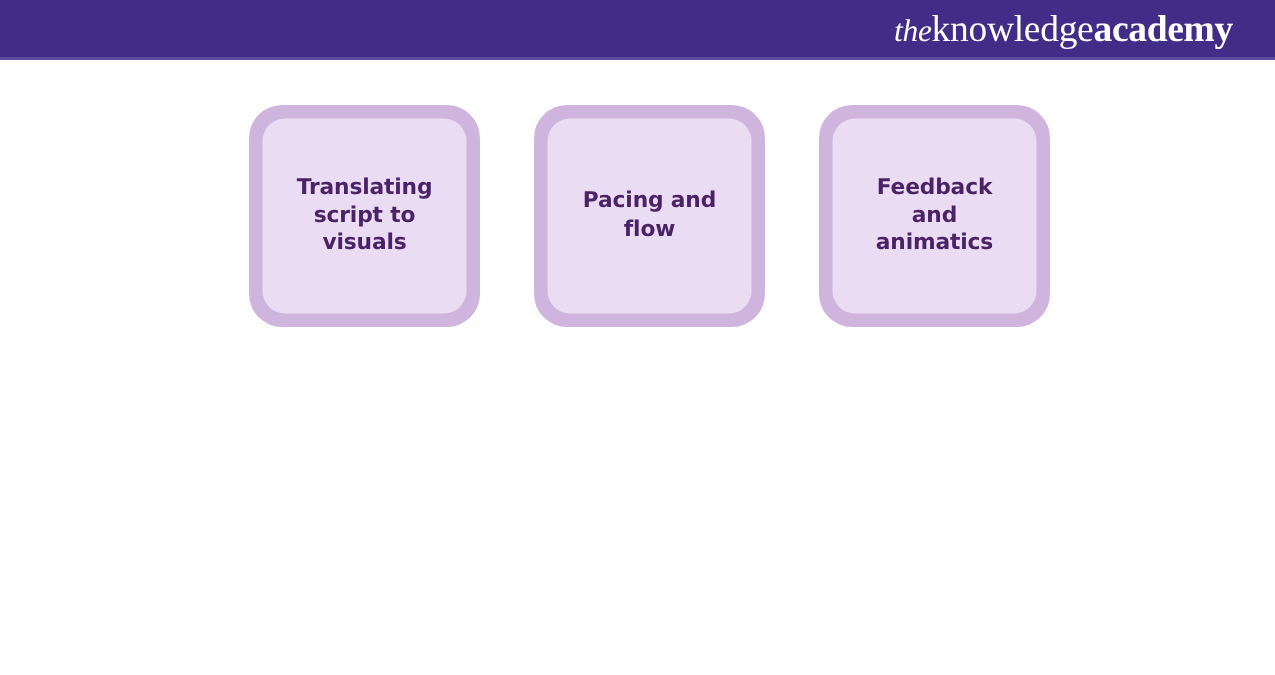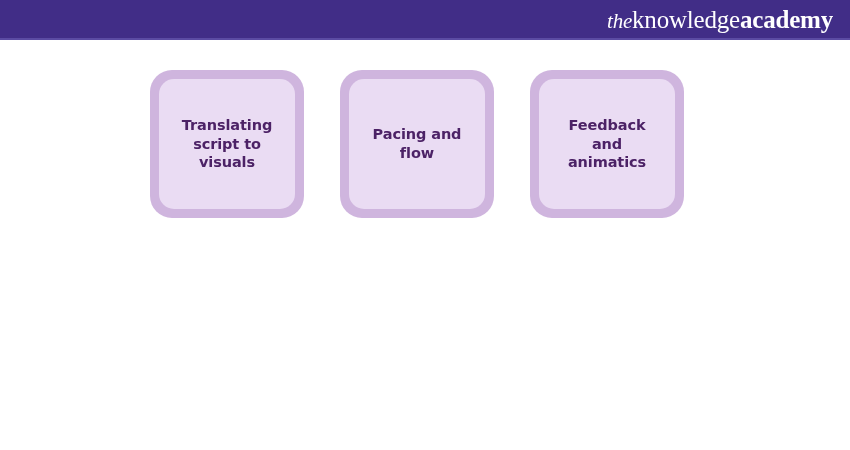--- a/index.html
+++ b/index.html
@@ -26,21 +26,21 @@
     position: absolute;
     left: 0;
     top: 0;
     width: 850px;
     height: 39px;
     background: #412D87;
     display: flex;
     align-items: center;
     justify-content: flex-end;
     box-sizing: border-box;
-    padding-right: 17px;
+    padding-right: 28px;
   }
   .header-underline {
     position: absolute;
     left: 0;
     top: 38px;
     width: 850px;
     height: 2px;
     background: #5B4BA3;
   }
 
@@ -60,21 +60,21 @@
   .logo .logo-knowledge {
     font-weight: 400;
   }
   .logo .logo-academy {
     font-weight: 700;
   }
 
   
   .grid {
     position: absolute;
-    left: 150px;
+    left: 166px;
     top: 70px;
     width: 548px;
     display: grid;
     grid-template-columns: repeat(3, 154px);
     grid-template-rows: 148px 150px;
     column-gap: 43px;
     row-gap: 35px;
     gap: 36px;
   }
 

